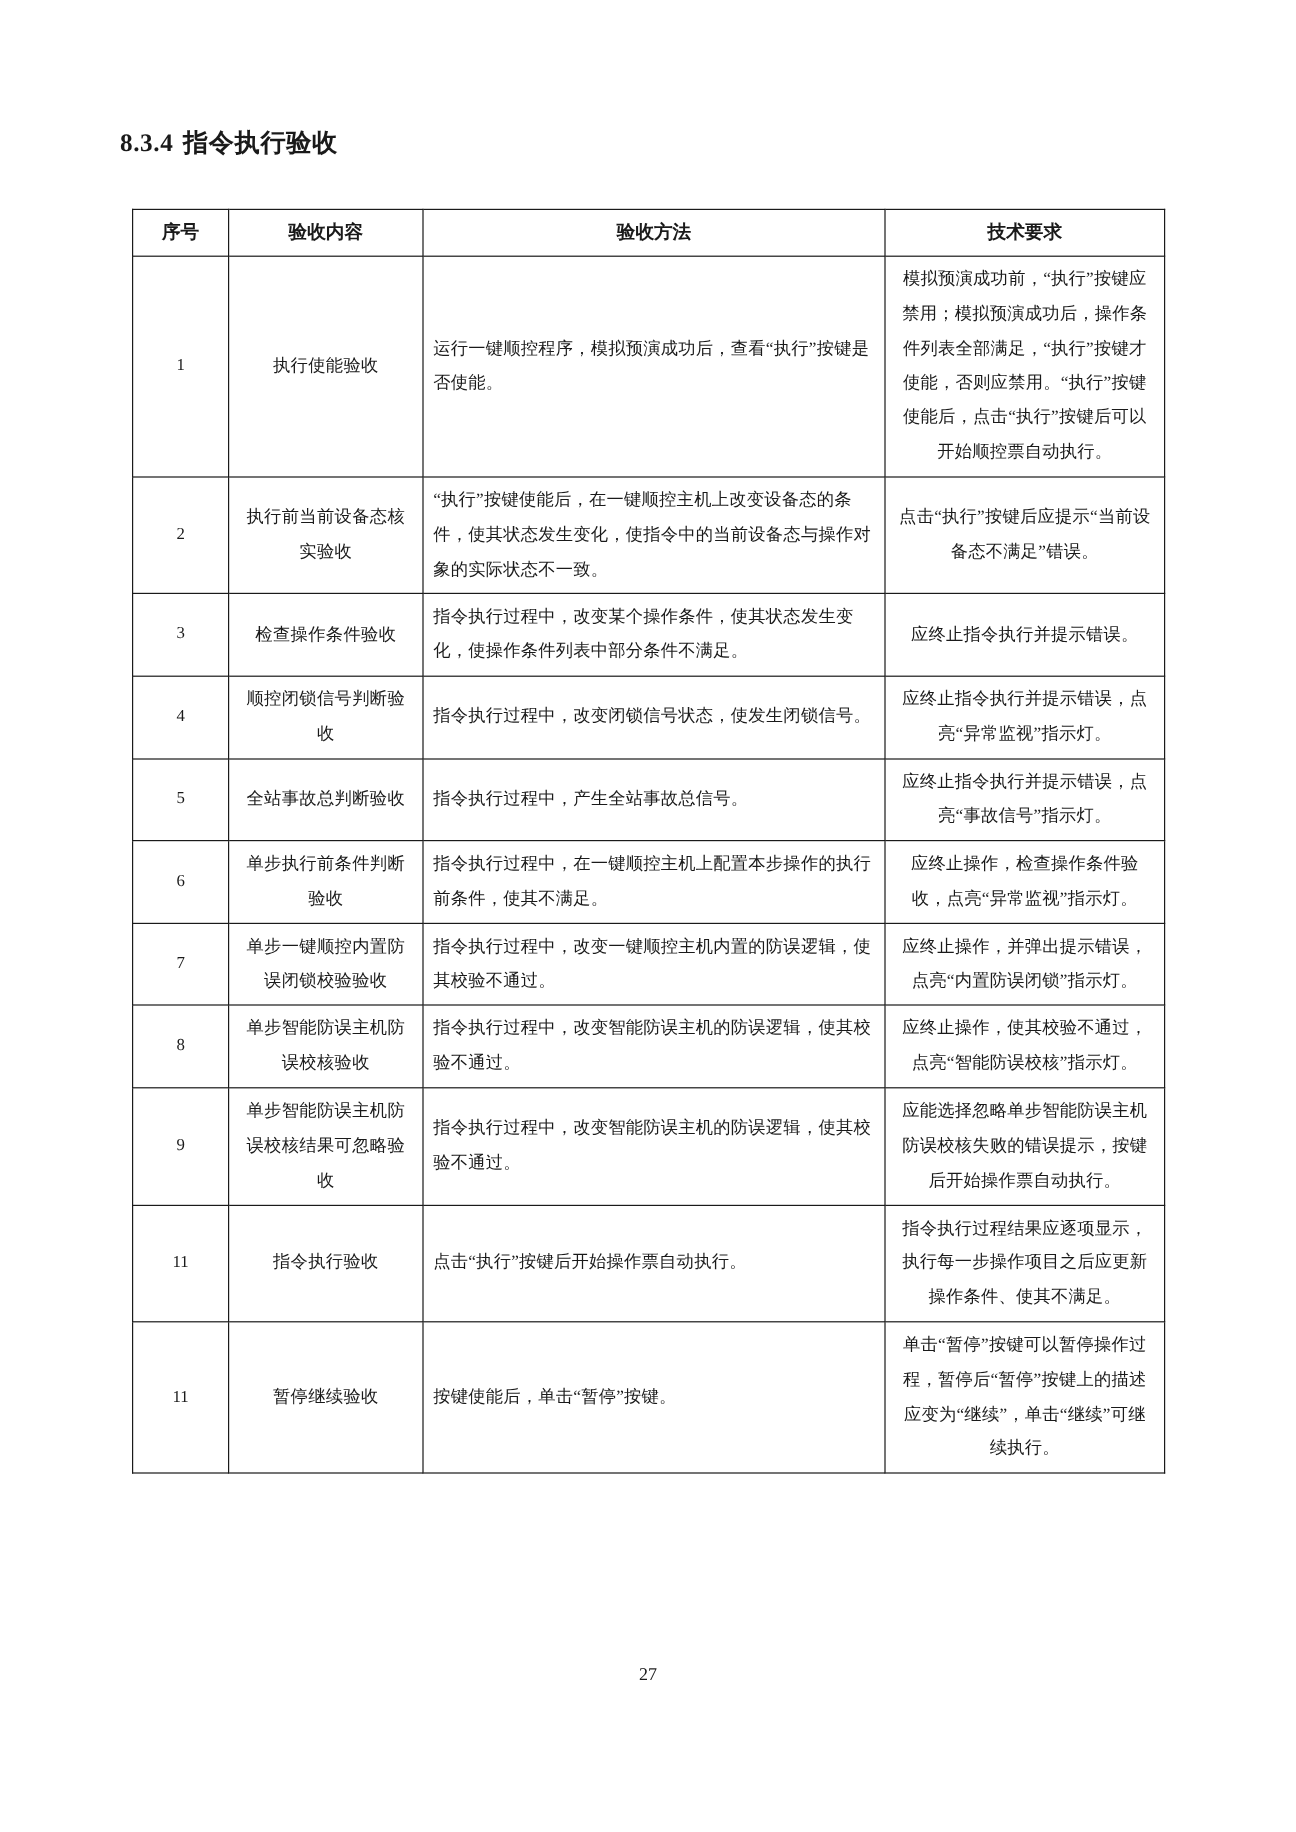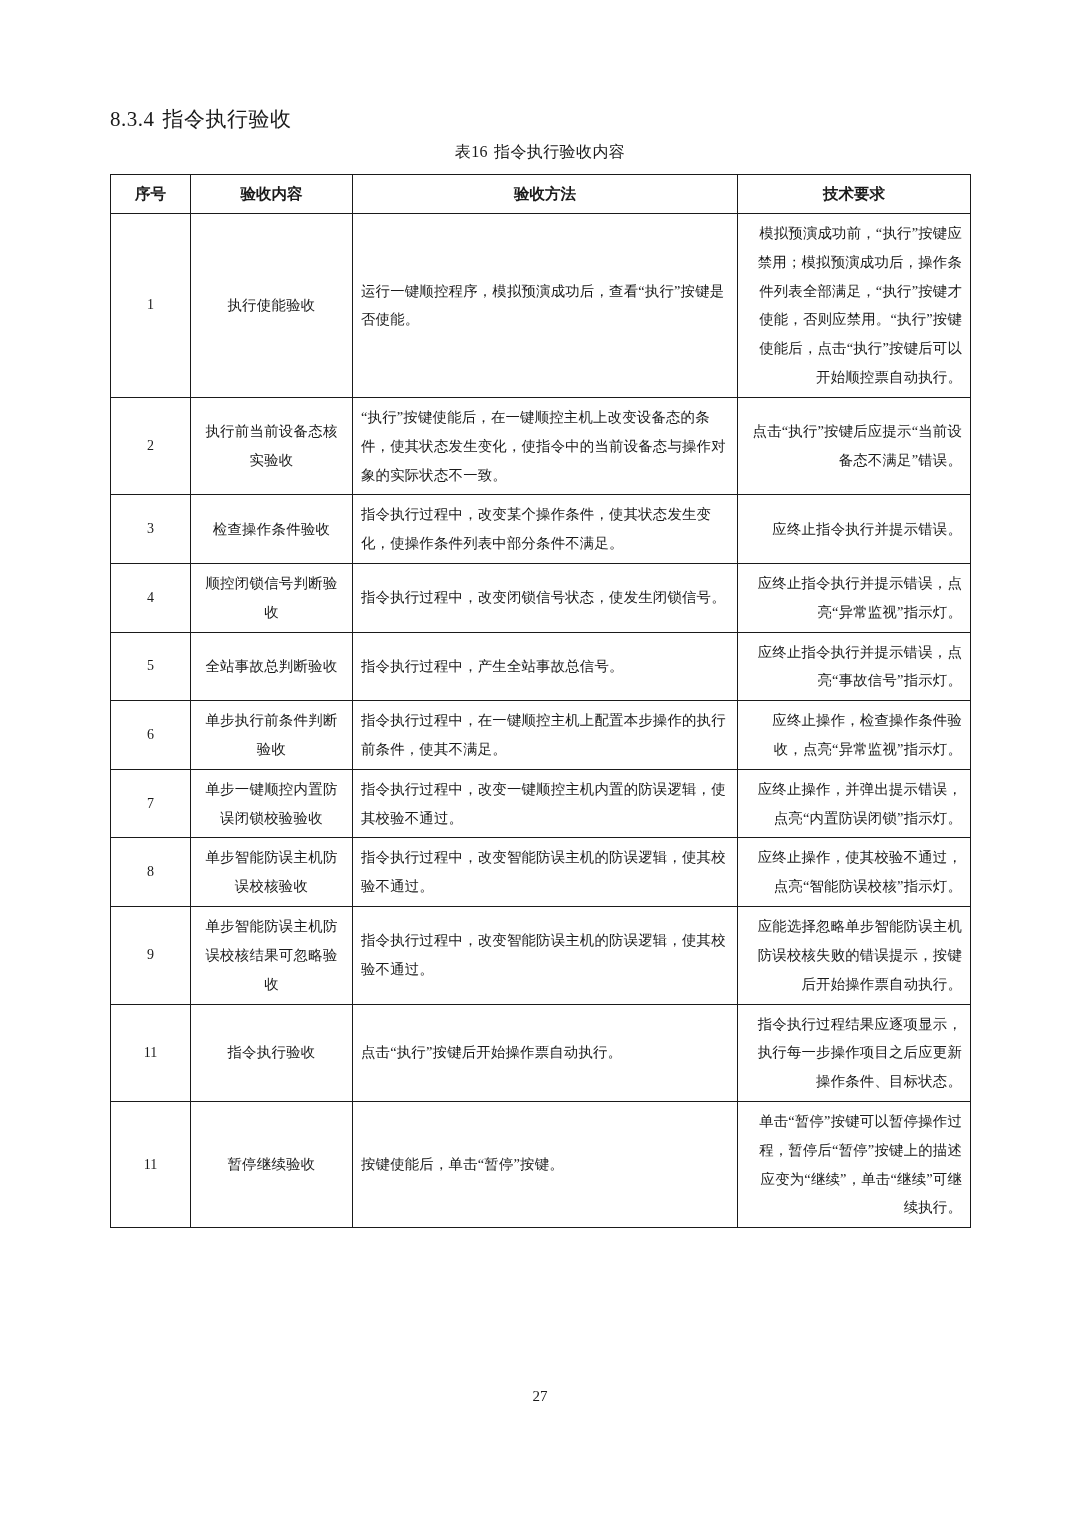--- a/index.html
+++ b/index.html
@@ -18,24 +18,24 @@
   }
   .page {
     position: absolute;
     left: 0; top: 0;
     width: 1080px;
     height: 1527px;
     box-sizing: border-box;
   }
   .section-heading {
     position: absolute;
-    left: 110px;
+    left: 100px;
     top: 105px;
     font-size: 21px;
-    font-weight: normal;
+    font-weight: bold;
     letter-spacing: 0.5px;
     font-family: "Liberation Sans", "DejaVu Sans", sans-serif;
     white-space: nowrap;
   }
   .section-heading .num {
     font-family: "Liberation Serif", "DejaVu Serif", serif;
     margin-right: 8px;
   }
   .table-caption {
     position: absolute;
@@ -85,21 +85,21 @@
   }
   td.name {
     text-align: center;
     letter-spacing: 0.3px;
   }
   td.method {
     text-align: left;
     letter-spacing: 0.2px;
   }
   td.req {
-    text-align: right;
+    text-align: center;
     letter-spacing: 0.2px;
   }
   .page-number {
     position: absolute;
     left: 0;
     top: 1388px;
     width: 1080px;
     text-align: center;
     font-size: 15px;
     font-family: "Liberation Serif", "DejaVu Serif", serif;
@@ -107,23 +107,20 @@
 </style>
 </head>
 <body>
 
 <div class="page">
 
   <div class="section-heading">
     <span class="num">8.3.4</span><span>指令执行验收</span>
   </div>
 
-  <div class="table-caption">
-    <span class="cap-num">表16</span><span>指令执行验收内容</span>
-  </div>
 
   <table class="doc-table">
     <colgroup>
       <col class="c-idx">
         <col class="c-name">
         <col class="c-meth">
         <col class="c-req">
     </colgroup>
     <thead>
       <tr>
@@ -185,21 +182,21 @@
       <tr>
         <td class="idx">9</td>
         <td class="name">单步智能防误主机防误校核结果可忽略验收</td>
         <td class="method">指令执行过程中，改变智能防误主机的防误逻辑，使其校验不通过。</td>
         <td class="req">应能选择忽略单步智能防误主机防误校核失败的错误提示，按键后开始操作票自动执行。</td>
       </tr>
       <tr>
         <td class="idx">11</td>
         <td class="name">指令执行验收</td>
         <td class="method">点击“执行”按键后开始操作票自动执行。</td>
-        <td class="req">指令执行过程结果应逐项显示，执行每一步操作项目之后应更新操作条件、目标状态。</td>
+        <td class="req">指令执行过程结果应逐项显示，执行每一步操作项目之后应更新操作条件、使其不满足。</td>
       </tr>
       <tr>
         <td class="idx">11</td>
         <td class="name">暂停继续验收</td>
         <td class="method">按键使能后，单击“暂停”按键。</td>
         <td class="req">单击“暂停”按键可以暂停操作过程，暂停后“暂停”按键上的描述应变为“继续”，单击“继续”可继续执行。</td>
       </tr>
     </tbody>
   </table>
 

